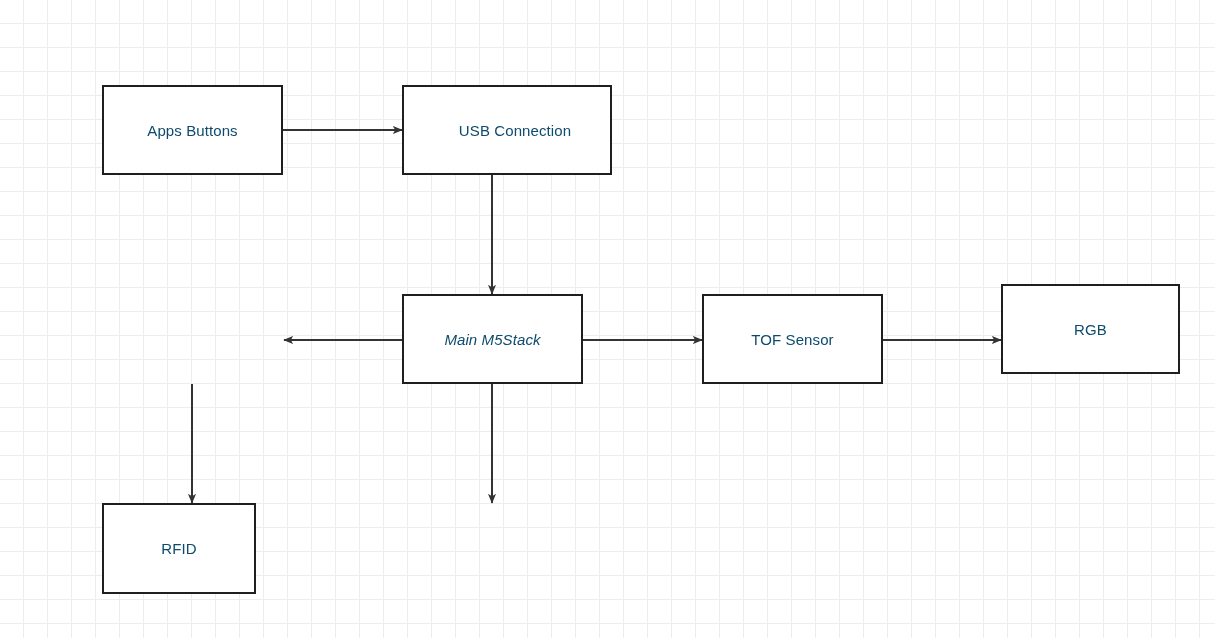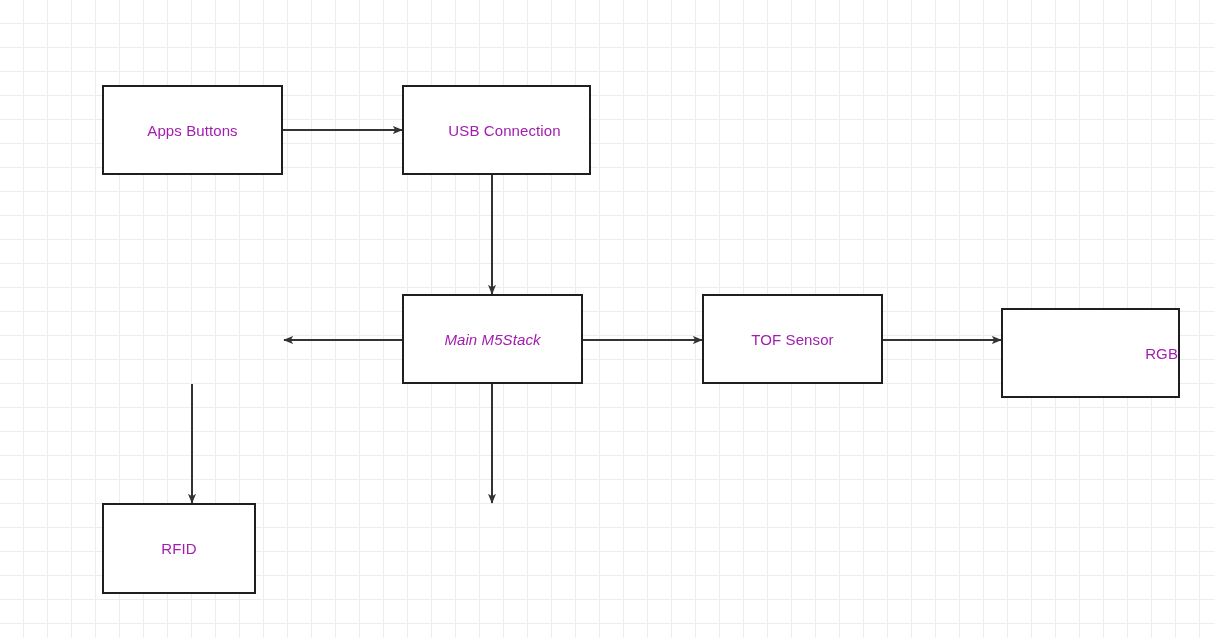--- a/index.html
+++ b/index.html
@@ -42,21 +42,21 @@
     background: #ffffff;
     border: 2px solid #1f1f1f;
     display: flex;
     align-items: center;
     justify-content: center;
   }
   .node-label {
     font-family: "Liberation Sans", sans-serif;
     font-size: 15px;
     line-height: 17px;
-    color: #a21caf;
+    color: #0c4a6e;
     text-align: center;
     letter-spacing: 0.1px;
     white-space: nowrap;
   }
 </style>
 </head>
 <body>
 
 <div id="canvas">
 
@@ -74,34 +74,34 @@
         <line x1="883" y1="340" x2="1001" y2="340" stroke="#333333" stroke-width="2" marker-end="url(#arrowhead)"></line>
         <line x1="192" y1="384" x2="192" y2="503" stroke="#333333" stroke-width="2" marker-end="url(#arrowhead)"></line>
         <line x1="492" y1="384" x2="492" y2="503" stroke="#333333" stroke-width="2" marker-end="url(#arrowhead)"></line>
       </g>
   </svg>
 
   <div class="node" style="left:102px; top:85px; width:181px; height:90px;">
     <span class="node-label">Apps Buttons</span>
   </div>
 
-  <div class="node" style="left:402px; top:85px; width:189px; height:90px;padding-left:16px;">
+  <div class="node" style="left:402px; top:85px; width:210px; height:90px;padding-left:16px;">
     <span class="node-label">USB Connection</span>
   </div>
 
 
   <div class="node" style="left:402px; top:294px; width:181px; height:90px;font-style:italic;">
     <span class="node-label">Main M5Stack</span>
   </div>
 
   <div class="node" style="left:702px; top:294px; width:181px; height:90px;">
     <span class="node-label">TOF Sensor</span>
   </div>
 
-  <div class="node" style="left:1001px; top:308px; width:179px; height:90px;justify-content:flex-end;">
+  <div class="node" style="left:1001px; top:284px; width:179px; height:90px;">
     <span class="node-label">RGB</span>
   </div>
 
   <div class="node" style="left:102px; top:503px; width:154px; height:91px;">
     <span class="node-label">RFID</span>
   </div>
 
 
 </div>
 

